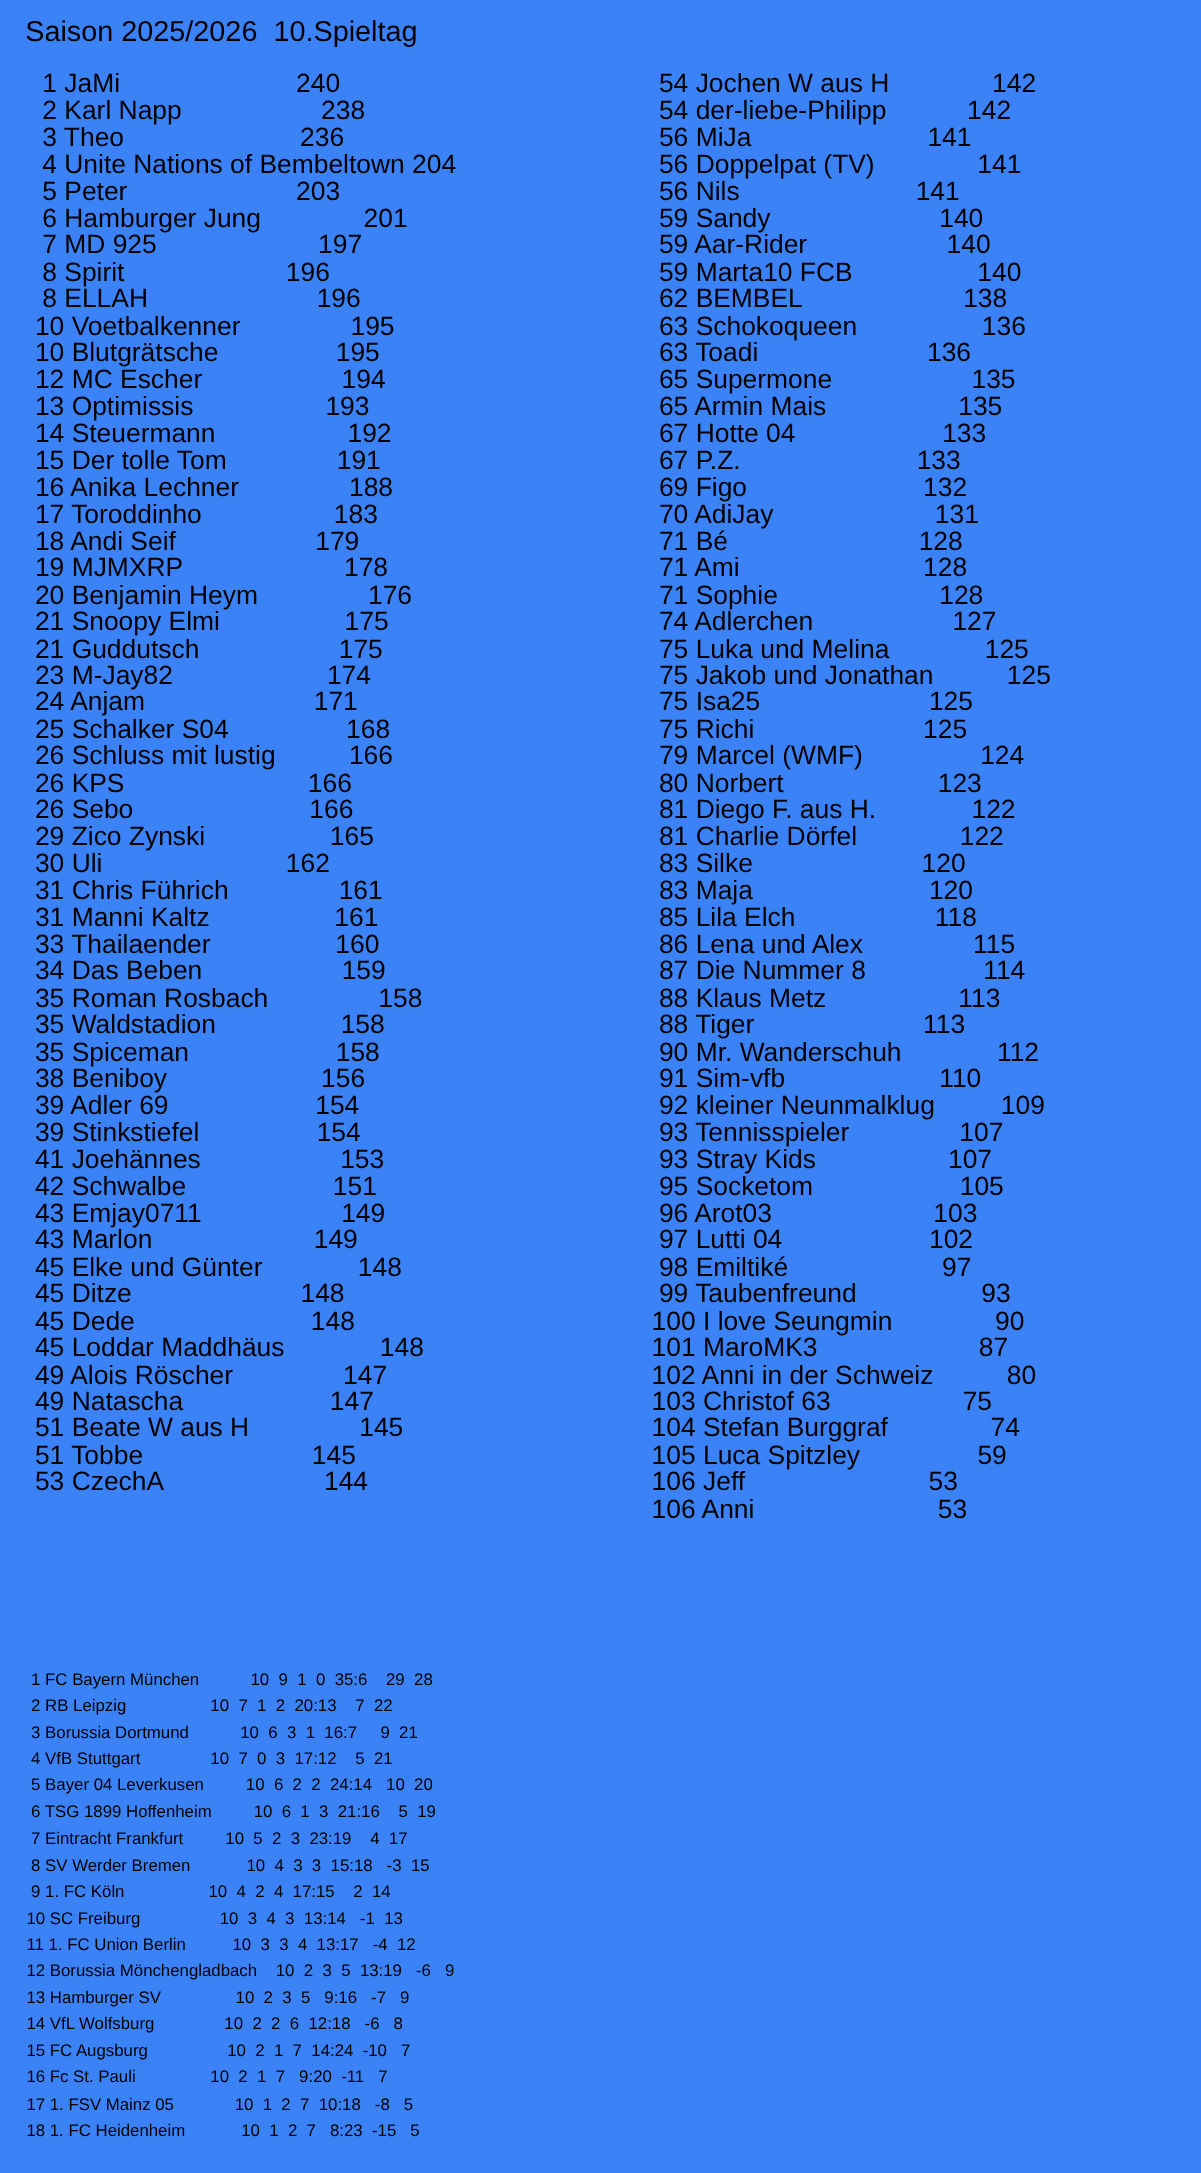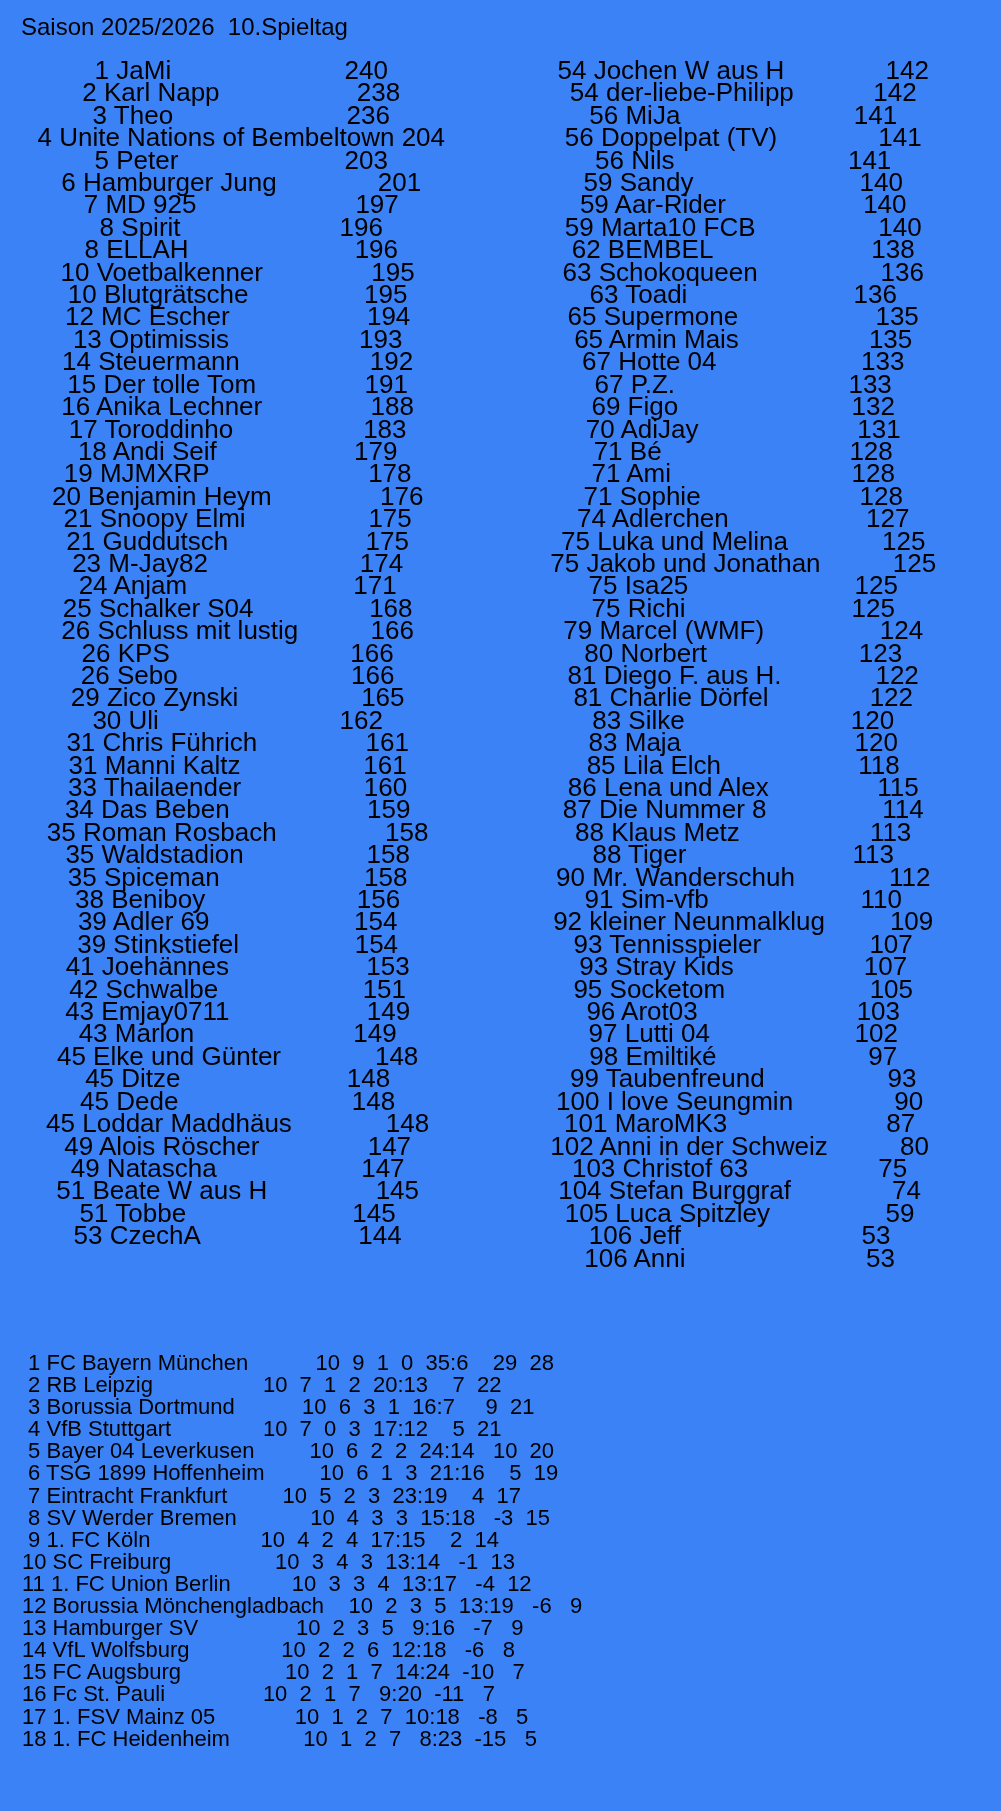--- a/index.html
+++ b/index.html
@@ -10,29 +10,28 @@
     font-family:Liberation Sans, sans-serif;
     overflow:hidden;
   }
   .title{
     position:absolute;left:21px;top:13px;
     font-size:24px;line-height:28px;
     white-space:pre;
   }
   .col{
     position:absolute;top:59px;
-    font-size:26px;line-height:22.4px;
+    font-size:22px;line-height:22.4px;
     white-space:pre;
-    text-align:center;
   }
   .col-left{left:23px;}
   .col-right{left:507px;margin-left:36px;}
   .league{
-    position:absolute;left:22px;top:1352px;
-    font-size:22px;line-height:22.1px;
+    position:absolute;left:22px;top:1388px;
+    font-size:14px;line-height:22.1px;
     white-space:pre;
   }
   .row{white-space:pre;}
 </style>
 </head>
 <body>
 
 <div class="page">
   <div class="title">Saison 2025/2026  10.Spieltag</div>
   <div class="col col-left"><div class="row"><span>  1</span><span> JaMi                       </span><span> 240</span></div><div class="row"><span>  2</span><span> Karl Napp                  </span><span> 238</span></div><div class="row"><span>  3</span><span> Theo                       </span><span> 236</span></div><div class="row"><span>  4</span><span> Unite Nations of Bembeltown</span><span> 204</span></div><div class="row"><span>  5</span><span> Peter                      </span><span> 203</span></div><div class="row"><span>  6</span><span> Hamburger Jung             </span><span> 201</span></div><div class="row"><span>  7</span><span> MD 925                     </span><span> 197</span></div><div class="row"><span>  8</span><span> Spirit                     </span><span> 196</span></div><div class="row"><span>  8</span><span> ELLAH                      </span><span> 196</span></div><div class="row"><span> 10</span><span> Voetbalkenner              </span><span> 195</span></div><div class="row"><span> 10</span><span> Blutgrätsche               </span><span> 195</span></div><div class="row"><span> 12</span><span> MC Escher                  </span><span> 194</span></div><div class="row"><span> 13</span><span> Optimissis                 </span><span> 193</span></div><div class="row"><span> 14</span><span> Steuermann                 </span><span> 192</span></div><div class="row"><span> 15</span><span> Der tolle Tom              </span><span> 191</span></div><div class="row"><span> 16</span><span> Anika Lechner              </span><span> 188</span></div><div class="row"><span> 17</span><span> Toroddinho                 </span><span> 183</span></div><div class="row"><span> 18</span><span> Andi Seif                  </span><span> 179</span></div><div class="row"><span> 19</span><span> MJMXRP                     </span><span> 178</span></div><div class="row"><span> 20</span><span> Benjamin Heym              </span><span> 176</span></div><div class="row"><span> 21</span><span> Snoopy Elmi                </span><span> 175</span></div><div class="row"><span> 21</span><span> Guddutsch                  </span><span> 175</span></div><div class="row"><span> 23</span><span> M-Jay82                    </span><span> 174</span></div><div class="row"><span> 24</span><span> Anjam                      </span><span> 171</span></div><div class="row"><span> 25</span><span> Schalker S04               </span><span> 168</span></div><div class="row"><span> 26</span><span> Schluss mit lustig         </span><span> 166</span></div><div class="row"><span> 26</span><span> KPS                        </span><span> 166</span></div><div class="row"><span> 26</span><span> Sebo                       </span><span> 166</span></div><div class="row"><span> 29</span><span> Zico Zynski                </span><span> 165</span></div><div class="row"><span> 30</span><span> Uli                        </span><span> 162</span></div><div class="row"><span> 31</span><span> Chris Führich              </span><span> 161</span></div><div class="row"><span> 31</span><span> Manni Kaltz                </span><span> 161</span></div><div class="row"><span> 33</span><span> Thailaender                </span><span> 160</span></div><div class="row"><span> 34</span><span> Das Beben                  </span><span> 159</span></div><div class="row"><span> 35</span><span> Roman Rosbach              </span><span> 158</span></div><div class="row"><span> 35</span><span> Waldstadion                </span><span> 158</span></div><div class="row"><span> 35</span><span> Spiceman                   </span><span> 158</span></div><div class="row"><span> 38</span><span> Beniboy                    </span><span> 156</span></div><div class="row"><span> 39</span><span> Adler 69                   </span><span> 154</span></div><div class="row"><span> 39</span><span> Stinkstiefel               </span><span> 154</span></div><div class="row"><span> 41</span><span> Joehännes                  </span><span> 153</span></div><div class="row"><span> 42</span><span> Schwalbe                   </span><span> 151</span></div><div class="row"><span> 43</span><span> Emjay0711                  </span><span> 149</span></div><div class="row"><span> 43</span><span> Marlon                     </span><span> 149</span></div><div class="row"><span> 45</span><span> Elke und Günter            </span><span> 148</span></div><div class="row"><span> 45</span><span> Ditze                      </span><span> 148</span></div><div class="row"><span> 45</span><span> Dede                       </span><span> 148</span></div><div class="row"><span> 45</span><span> Loddar Maddhäus            </span><span> 148</span></div><div class="row"><span> 49</span><span> Alois Röscher              </span><span> 147</span></div><div class="row"><span> 49</span><span> Natascha                   </span><span> 147</span></div><div class="row"><span> 51</span><span> Beate W aus H              </span><span> 145</span></div><div class="row"><span> 51</span><span> Tobbe                      </span><span> 145</span></div><div class="row"><span> 53</span><span> CzechA                     </span><span> 144</span></div></div>

